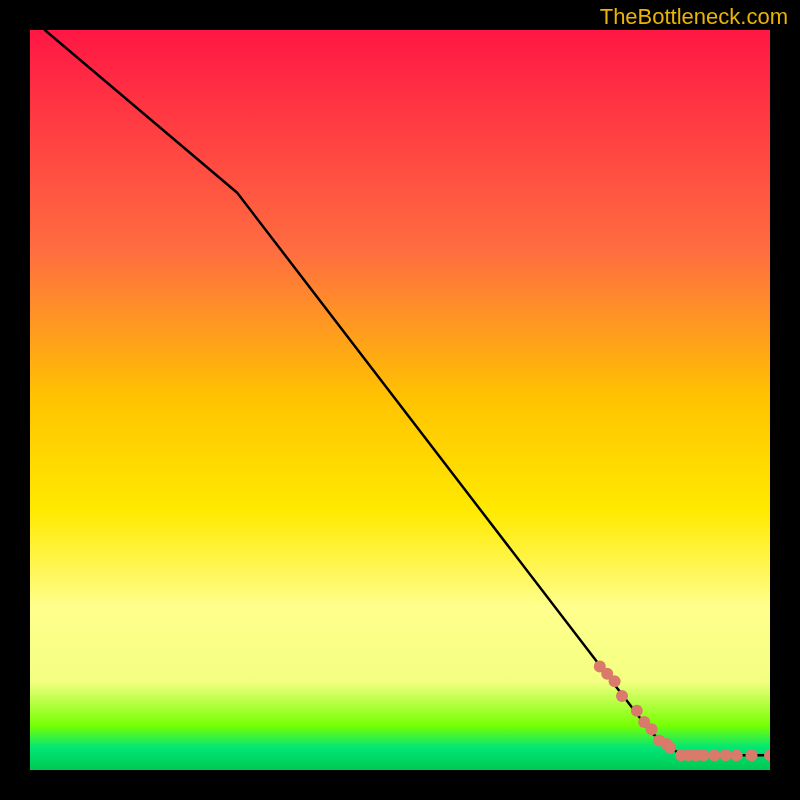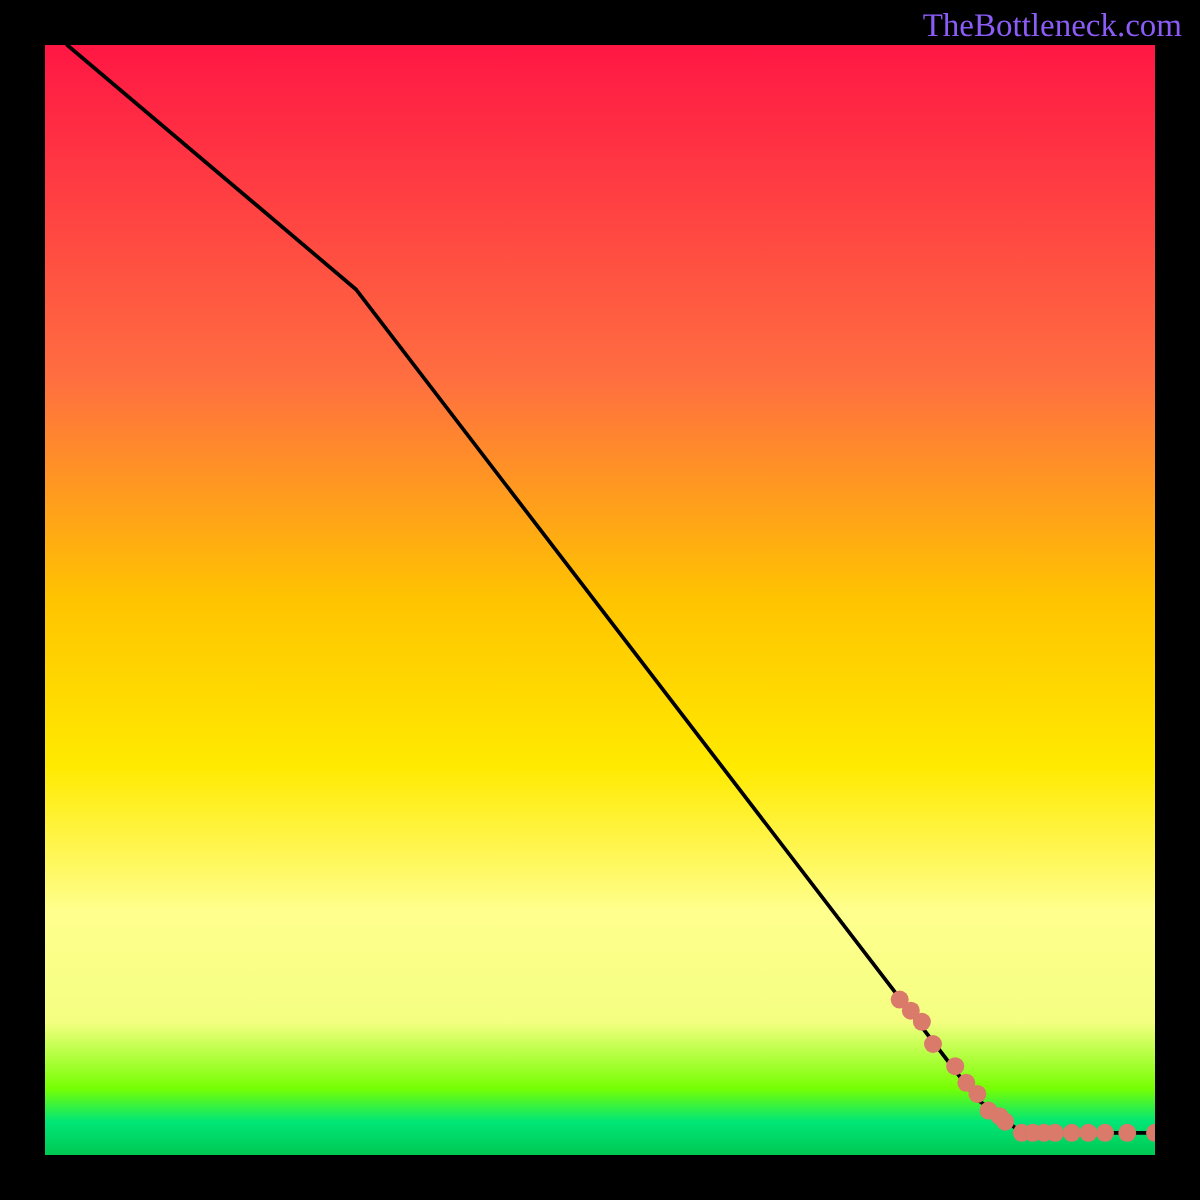--- a/index.html
+++ b/index.html
@@ -11,22 +11,22 @@
       width: 800px;
       height: 800px;
       background: #000;
       position: relative;
       overflow: hidden;
     }
     .watermark {
       position: absolute;
       top: 4px;
       right: 12px;
-      color: #8b5cf6;
-      font-family: Liberation Serif, serif;
+      color: #eab308;
+      font-family: Liberation Sans, sans-serif;
       font-size: 22px;
       font-weight: 500;
       z-index: 10;
     }
     .plot-area {
       position: absolute;
       top: 30px;
       left: 30px;
       width: 740px;
       height: 740px;

